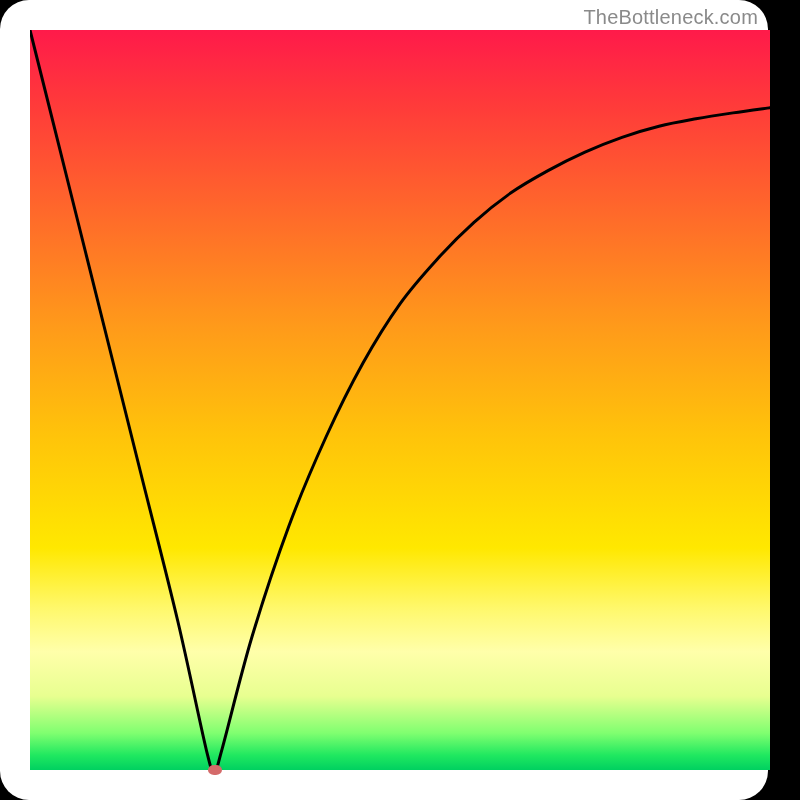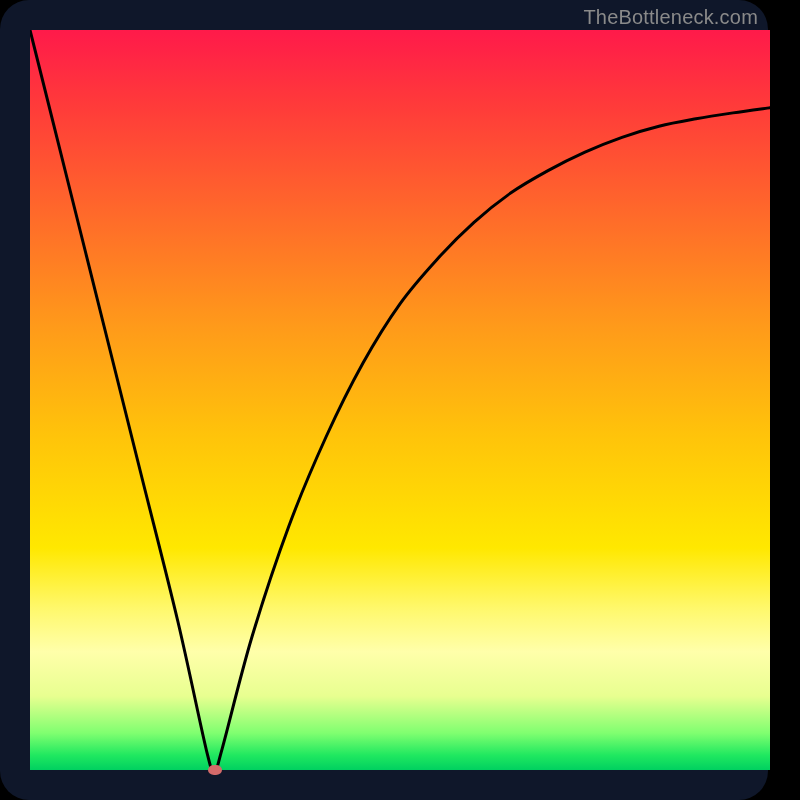--- a/index.html
+++ b/index.html
@@ -8,21 +8,21 @@
     width: 800px;
     height: 800px;
     overflow: hidden;
     background: #000;
     font-family: Arial, Helvetica, sans-serif;
   }
   .frame {
     position: relative;
     width: 768px;
     height: 800px;
-    background: #0f172a;
+    background: #ffffff;
     border-radius: 29px;
   }
   .plot-area {
     position: absolute;
     left: 30px;
     top: 30px;
     width: 740px;
     height: 740px;
     background: linear-gradient(to bottom,
       #ff1a4a 0%,

